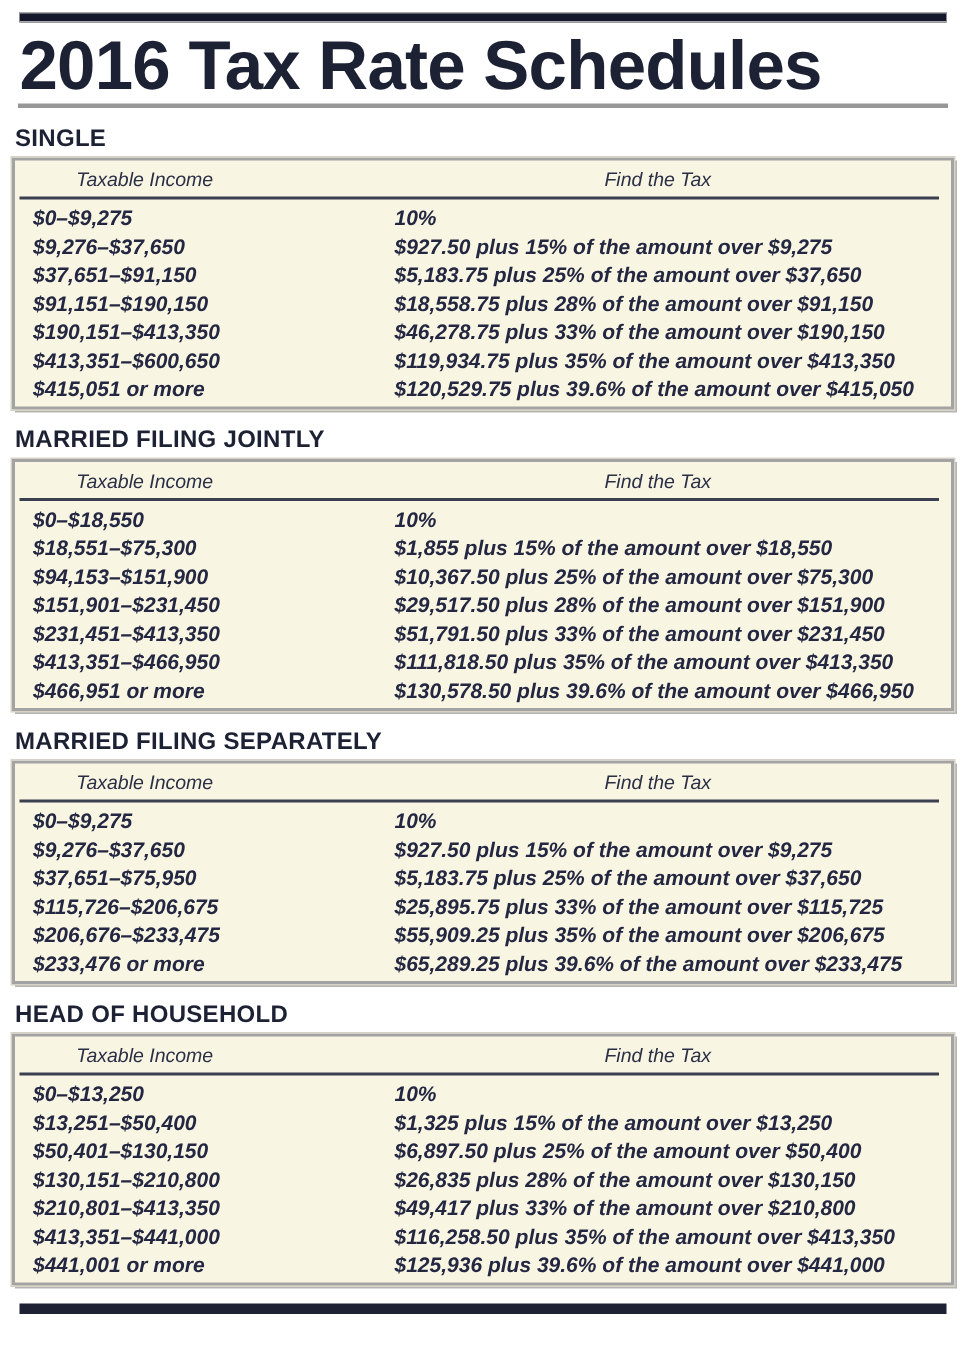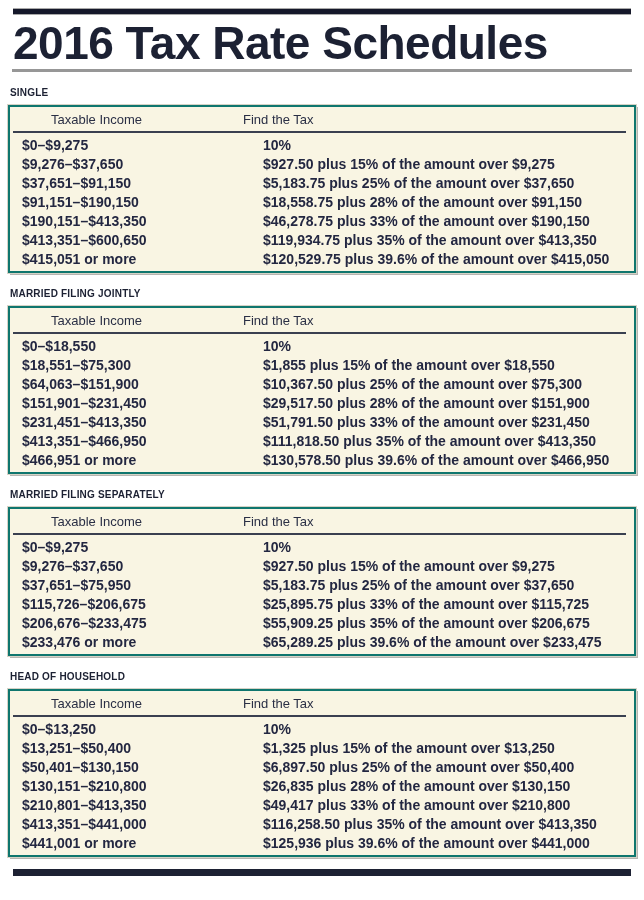--- a/index.html
+++ b/index.html
@@ -9,29 +9,29 @@
 
   .top-bar { margin:8px 13px 0 13px; height:7px; background:#15182a;
     border-top:1px solid #a9a9a9; border-bottom:1px solid #a9a9a9; }
 
   .doc-title { margin:8px 0 0 13px; font-size:46px; line-height:40px; font-weight:700;
     color:#1c2133; letter-spacing:-0.5px; }
 
   .title-rule { margin:6px 12px 0 12px; height:3px; background:#979797; }
 
   .schedule { margin:0 8px; }
-  .section-heading { margin:12px 0 4px 2px; font-size:10px; font-weight:700;
+  .section-heading { margin:12px 0 4px 2px; font-size:16px; font-weight:700;
     color:#1c2133; letter-spacing:0.2px; height:17px; line-height:17px; }
 
-  .tax-table { border:2px solid #0f766e; background:#f9f5e3;
-    box-shadow:2px 2px 0 rgba(90,90,85,0.45); outline:1px solid #d6d3c6; }
+  .tax-table { border:2px solid #a3a3a3; background:#f9f5e3;
+    box-shadow:2px 2px 0 rgba(90,90,85,0.45); outline:1px solid #d6d3c6;font-style:italic; }
   .thead { display:flex; height:24px; align-items:center; }
   .th { font-size:13px; font-weight:400; color:#2a2f45; }
   .th.col-income { width:233px; text-align:center; padding-right:60px; }
-  .th.col-tax { flex:1; text-align:left; }
+  .th.col-tax { flex:1; text-align:center; }
   .head-rule { height:2px; background:#3a4050; margin:0 8px 0 3px; }
 
   .tbody { padding:3px 0 2px 0; }
   .tr { display:flex; height:19px; line-height:19px; }
   .td { font-size:14px; font-weight:700; color:#232741; white-space:nowrap; }
   .td.col-income { width:233px; padding-left:12px; }
   .td.col-tax { flex:1;margin-left:20px; }
 
   .bottom-bar { margin:12px 13px 0 13px; height:7px; background:#1d2133; }
 </style>
@@ -98,21 +98,21 @@
       <div class="tbody">
         <div class="tr">
             <div class="td col-income">$0–$18,550</div>
             <div class="td col-tax">10%</div>
           </div>
         <div class="tr">
             <div class="td col-income">$18,551–$75,300</div>
             <div class="td col-tax">$1,855 plus 15% of the amount over $18,550</div>
           </div>
         <div class="tr">
-            <div class="td col-income">$64,063–$151,900</div>
+            <div class="td col-income">$94,153–$151,900</div>
             <div class="td col-tax">$10,367.50 plus 25% of the amount over $75,300</div>
           </div>
         <div class="tr">
             <div class="td col-income">$151,901–$231,450</div>
             <div class="td col-tax">$29,517.50 plus 28% of the amount over $151,900</div>
           </div>
         <div class="tr">
             <div class="td col-income">$231,451–$413,350</div>
             <div class="td col-tax">$51,791.50 plus 33% of the amount over $231,450</div>
           </div>

